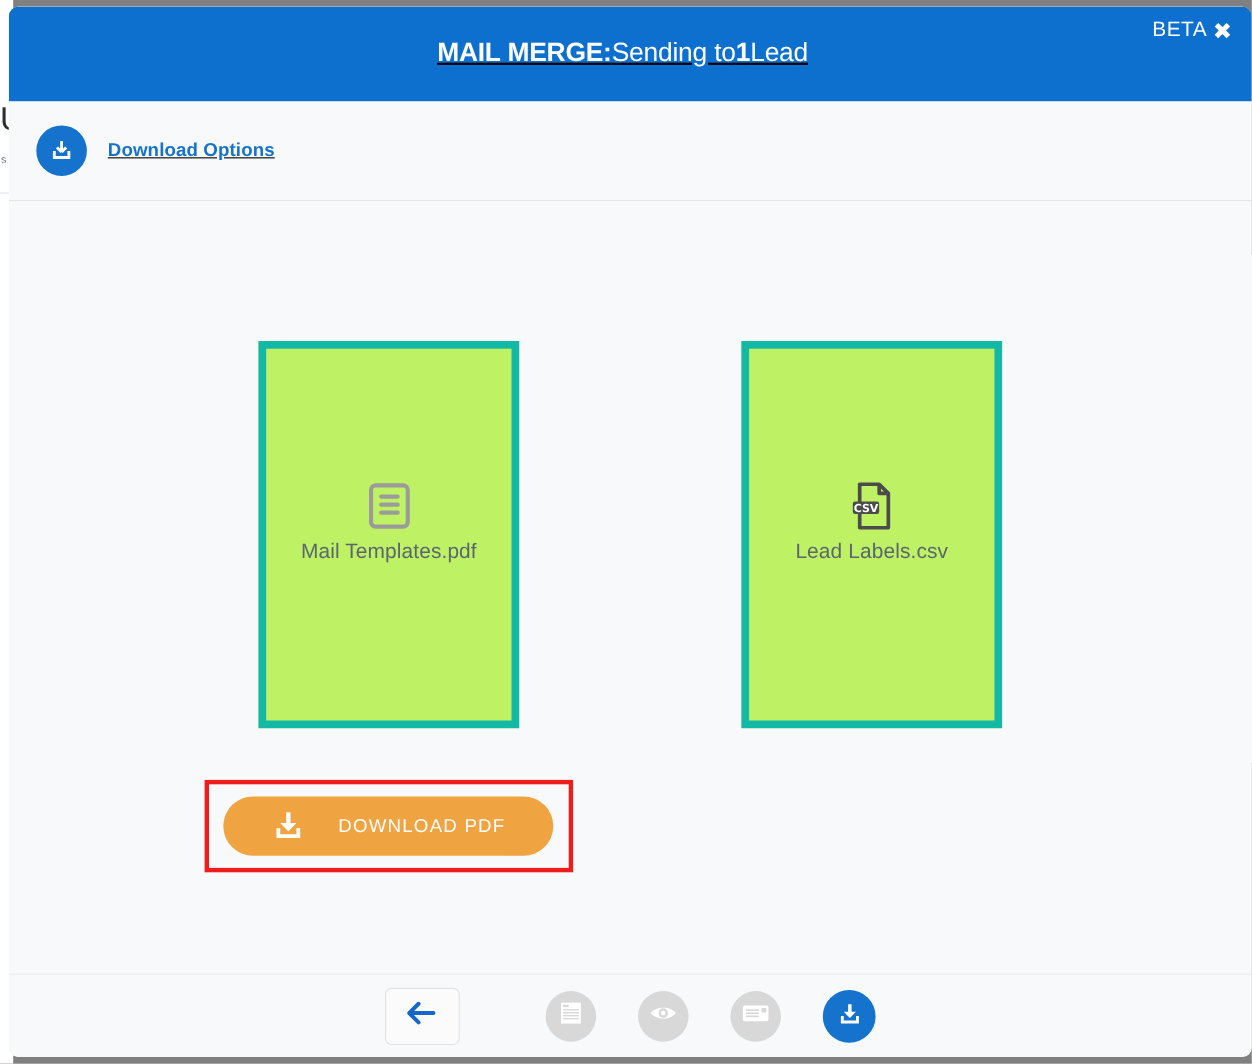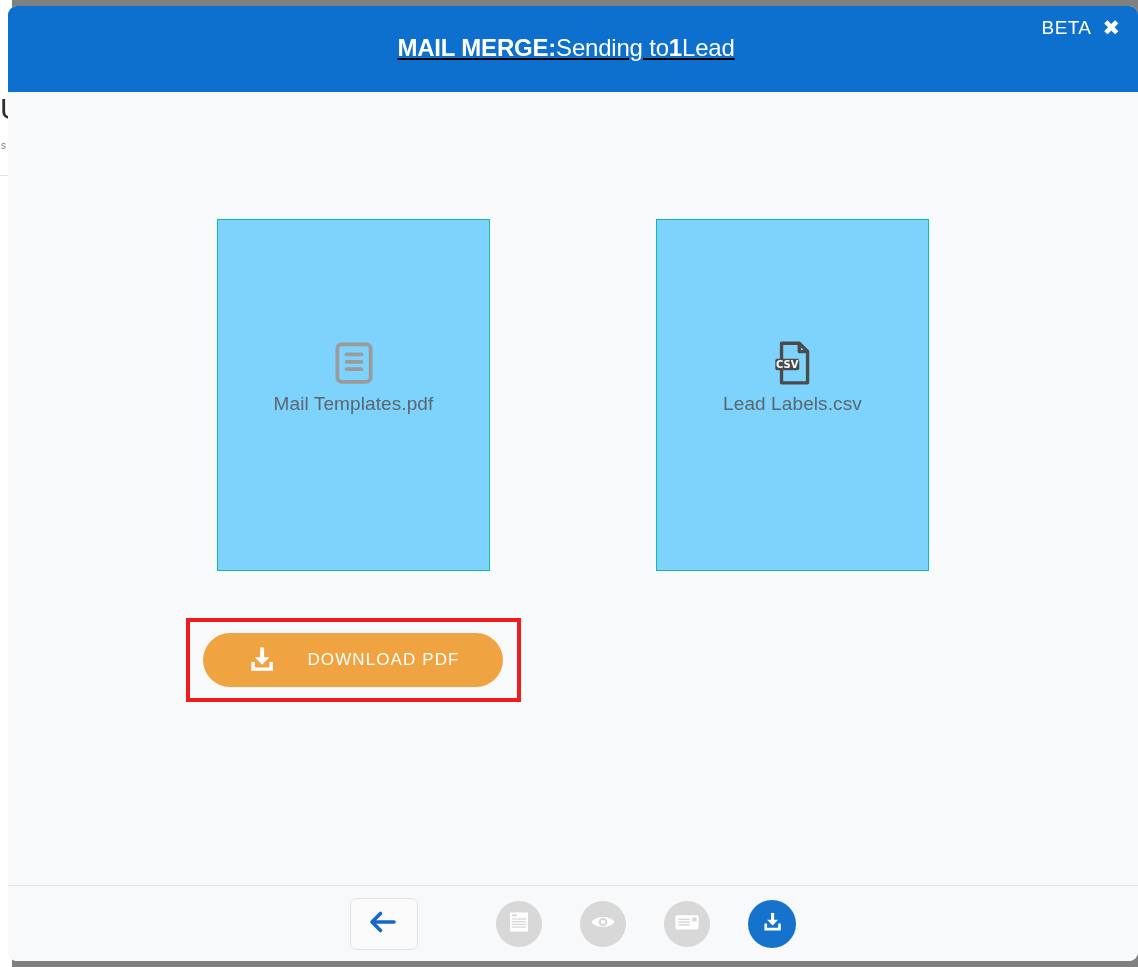--- a/index.html
+++ b/index.html
@@ -86,21 +86,21 @@
   }
   .modal-title .strong {
     font-weight: bold;
   }
   .header-right {
     position: absolute;
     right: 18px;
     top: 11px;
     display: flex;
     align-items: center;
-    gap: 11px;
+    gap: 5px;
   }
   .beta-label {
     color: #ffffff;
     font-size: 19px;
     letter-spacing: 0.4px;
   }
   .close-x {
     color: #ffffff;
     font-size: 21px;
     font-weight: bold;
@@ -155,24 +155,24 @@
     gap: 164px;
     padding-top: 127px;
   }
   .card-col {
     display: flex;
     flex-direction: column;
     align-items: center;
     width: 275px;
   }
   .doc-card {
-    width: 273px;
+    width: 237px;
     height: 352px;
-    background: #7dd3fc;
-    border: 1px solid #14b8a6;
+    background: #bef264;
+    border: 7px solid #14b8a6;
     box-sizing: border-box;
     display: flex;
     flex-direction: column;
     align-items: center;
     justify-content: flex-start;
     position: relative;
   }
   .doc-inner {
     position: absolute;
     left: 0;
@@ -273,20 +273,29 @@
   <div class="modal-header">
     <div class="modal-title">
       <span class="strong">MAIL MERGE:</span><span>Sending to</span><span class="strong">1</span><span>Lead</span>
     </div>
     <div class="header-right">
       <span class="beta-label">BETA</span>
       <span class="close-x">✖</span>
     </div>
   </div>
 
+  <div class="section-bar">
+    <div class="section-icon">
+      <svg width="24" height="24" viewBox="0 0 24 24" aria-hidden="true">
+        <path d="M12 3.2 L12 12.4 M12 13.2 L7.8 9.0 M12 13.2 L16.2 9.0" stroke="#ffffff" stroke-width="2.6" fill="none" stroke-linecap="butt"></path>
+        <path d="M5.4 13.6 L5.4 18.2 L18.6 18.2 L18.6 13.6" stroke="#ffffff" stroke-width="2.6" fill="none" stroke-linecap="square"></path>
+      </svg>
+    </div>
+    <div class="section-title">Download Options</div>
+  </div>
 
   <div class="modal-body">
     <div class="cards-row">
 
       <div class="card-col">
         <div class="doc-card">
           <div class="doc-inner">
             <span>
               <svg width="50" height="50" viewBox="0 0 48 48" aria-hidden="true">
                 <rect x="8" y="6" width="32" height="36" rx="4" ry="4" fill="none" stroke="#9b9b9b" stroke-width="3.6"></rect>

